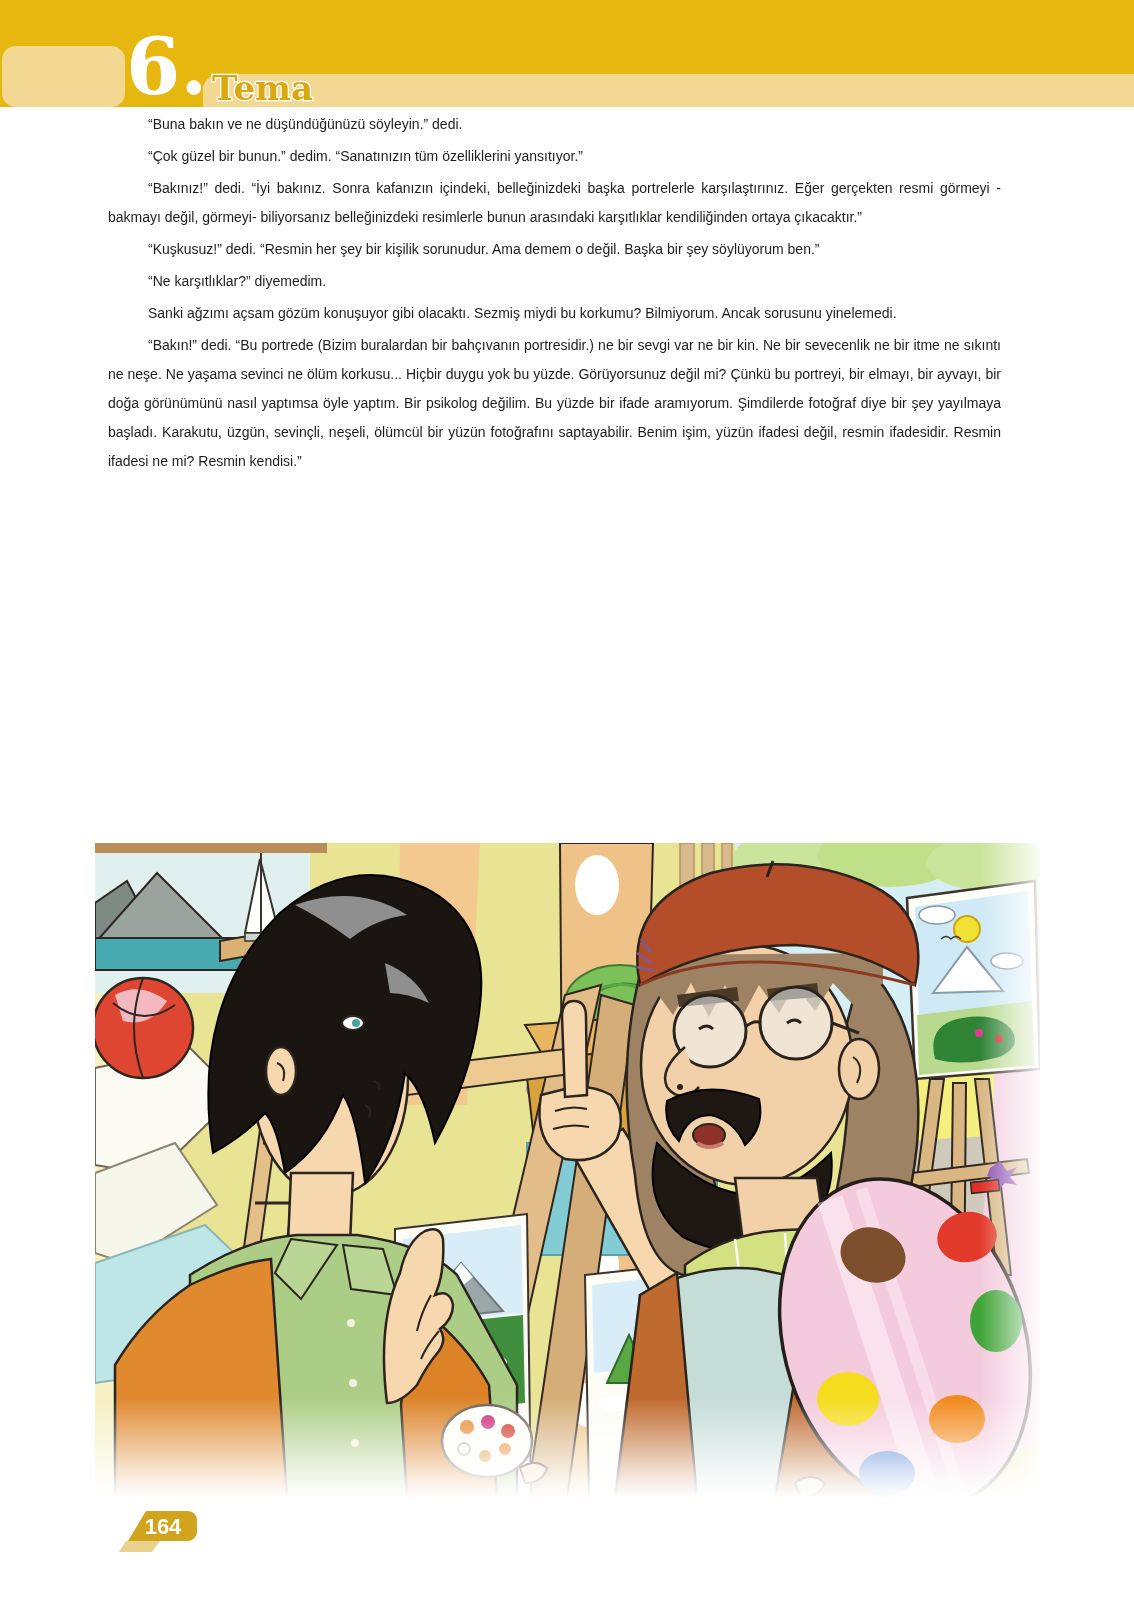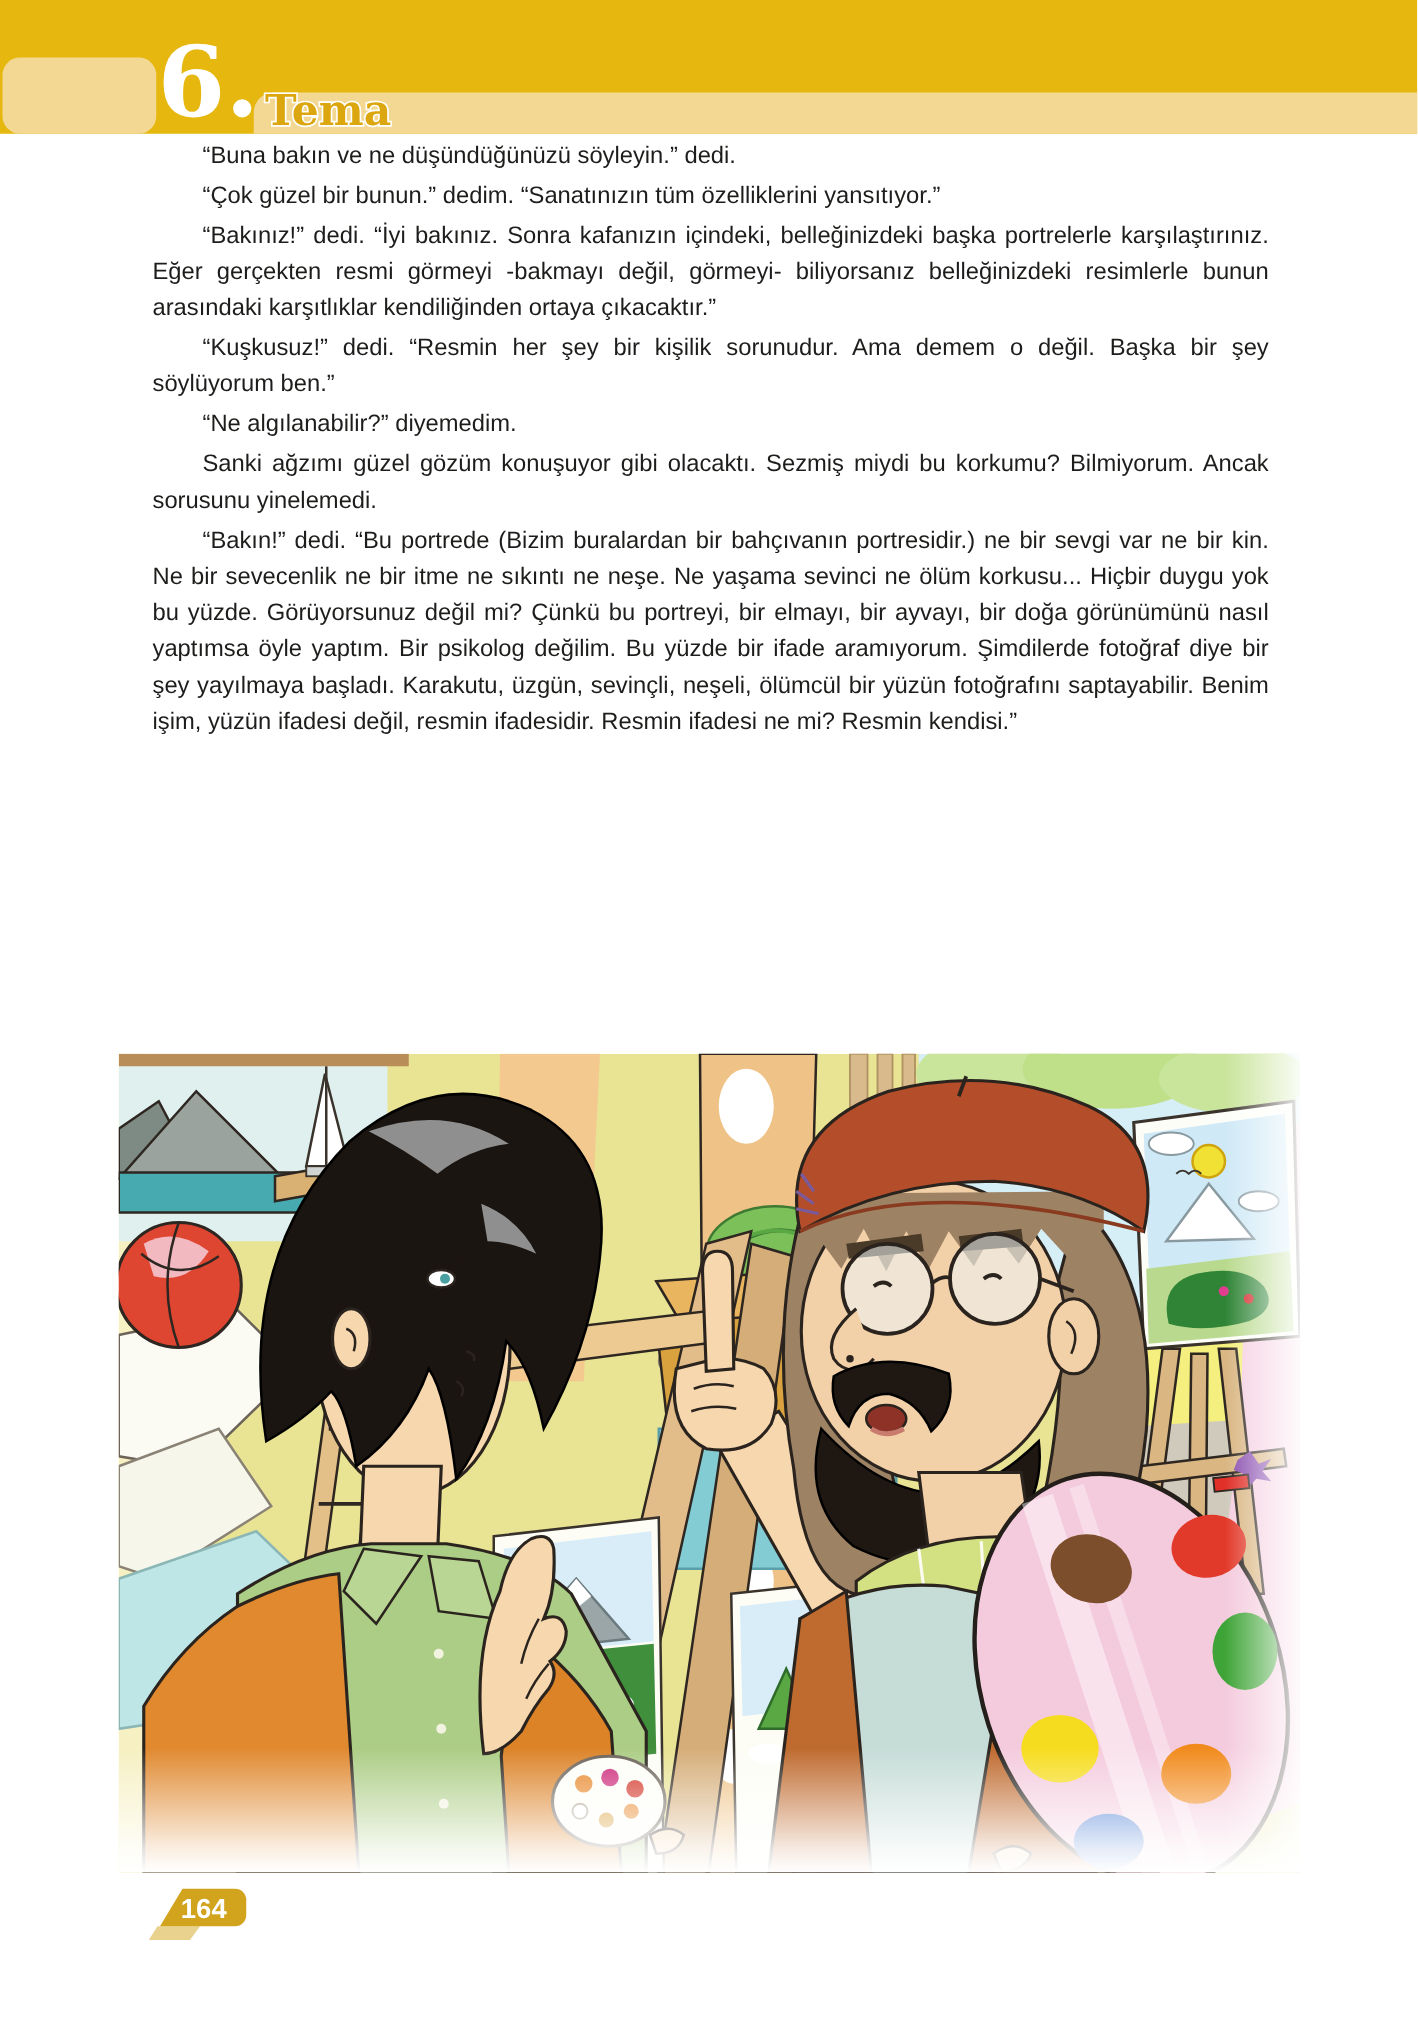--- a/index.html
+++ b/index.html
@@ -8,22 +8,22 @@
 
   
   .gold-band{position:absolute;left:0;top:0;width:1134px;height:107px;background:#e6b70e;}
   .left-tab{position:absolute;left:2px;top:46px;width:123px;height:61px;background:#f2d893;border-radius:14px;}
   .tema-band{position:absolute;left:203px;top:74px;width:931px;height:33px;background:#f2d893;border-top-left-radius:16px;}
   .theme-number{position:absolute;left:126px;top:28px;color:#ffffff;
         font-family:"DejaVu Serif",serif;font-weight:bold;font-size:78px;line-height:78px;}
   .tema-svg{position:absolute;left:208px;top:68px;width:260px;height:44px;}
 
   
-  .content{position:absolute;left:122px;top:110px;width:893px;
-        font-size:19px;line-height:29px;color:#1d1d1b;text-align:justify;}
+  .content{position:absolute;left:108px;top:110px;width:893px;
+        font-size:14px;line-height:29px;color:#1d1d1b;text-align:justify;}
   .content p{margin:0 0 3px 0;text-indent:40px;}
 
   
   .illustration{position:absolute;left:95px;top:843px;width:945px;height:655px;margin:0;}
   .illustration svg{display:block;width:945px;height:655px;}
 
   
   .badge{position:absolute;left:118px;top:1508px;width:95px;height:48px;}
 </style>
 </head>
@@ -39,22 +39,22 @@
     <svg class="tema-svg" viewBox="0 0 260 44">
       <text x="4" y="32" font-family="DejaVu Serif, serif" font-weight="bold" font-size="34" fill="#dca70e" stroke="#ffffff" stroke-width="2.6" paint-order="stroke">Tema</text>
     </svg>
   </header>
 
   <main class="content">
     <p>“Buna bakın ve ne düşündüğünüzü söyleyin.” dedi.</p>
     <p>“Çok güzel bir bunun.” dedim. “Sanatınızın tüm özelliklerini yansıtıyor.”</p>
     <p>“Bakınız!” dedi. “İyi bakınız. Sonra kafanızın içindeki, belleğinizdeki başka portrelerle karşılaştırınız. Eğer gerçekten resmi görmeyi -bakmayı değil, görmeyi- biliyorsanız belleğinizdeki resimlerle bunun arasındaki karşıtlıklar kendiliğinden ortaya çıkacaktır.”</p>
     <p>“Kuşkusuz!” dedi. “Resmin her şey bir kişilik sorunudur. Ama demem o değil. Başka bir şey söylüyorum ben.”</p>
-    <p>“Ne algılanabilir?” diyemedim.</p>
-    <p>Sanki ağzımı güzel gözüm konuşuyor gibi olacaktı. Sezmiş miydi bu korkumu? Bilmiyorum. Ancak sorusunu yinelemedi.</p>
+    <p>“Ne karşıtlıklar?” diyemedim.</p>
+    <p>Sanki ağzımı açsam gözüm konuşuyor gibi olacaktı. Sezmiş miydi bu korkumu? Bilmiyorum. Ancak sorusunu yinelemedi.</p>
     <p>“Bakın!” dedi. “Bu portrede (Bizim buralardan bir bahçıvanın portresidir.) ne bir sevgi var ne bir kin. Ne bir sevecenlik ne bir itme ne sıkıntı ne neşe. Ne yaşama sevinci ne ölüm korkusu... Hiçbir duygu yok bu yüzde. Görüyorsunuz değil mi? Çünkü bu portreyi, bir elmayı, bir ayvayı, bir doğa görünümünü nasıl yaptımsa öyle yaptım. Bir psikolog değilim. Bu yüzde bir ifade aramıyorum. Şimdilerde fotoğraf diye bir şey yayılmaya başladı. Karakutu, üzgün, sevinçli, neşeli, ölümcül bir yüzün fotoğrafını saptayabilir. Benim işim, yüzün ifadesi değil, resmin ifadesidir. Resmin ifadesi ne mi? Resmin kendisi.”</p>
   </main>
 
   <figure class="illustration">
     <svg viewBox="0 0 945 655">
       <defs>
         <linearGradient id="fadeBottom" x1="0" y1="0" x2="0" y2="1">
           <stop offset="0" stop-color="#ffffff" stop-opacity="0"></stop>
           <stop offset="0.8" stop-color="#ffffff" stop-opacity="0.85"></stop>
           <stop offset="1" stop-color="#ffffff" stop-opacity="1"></stop>

